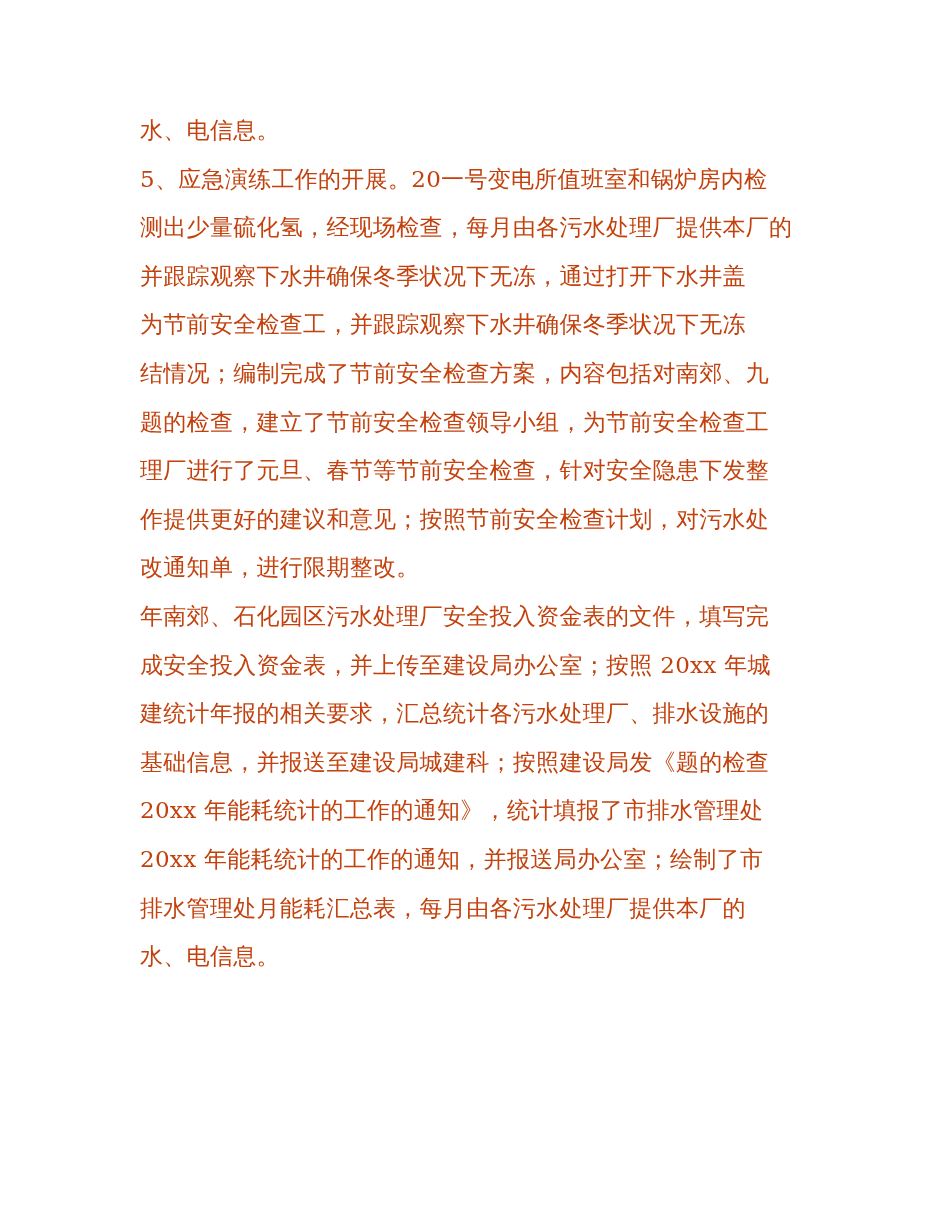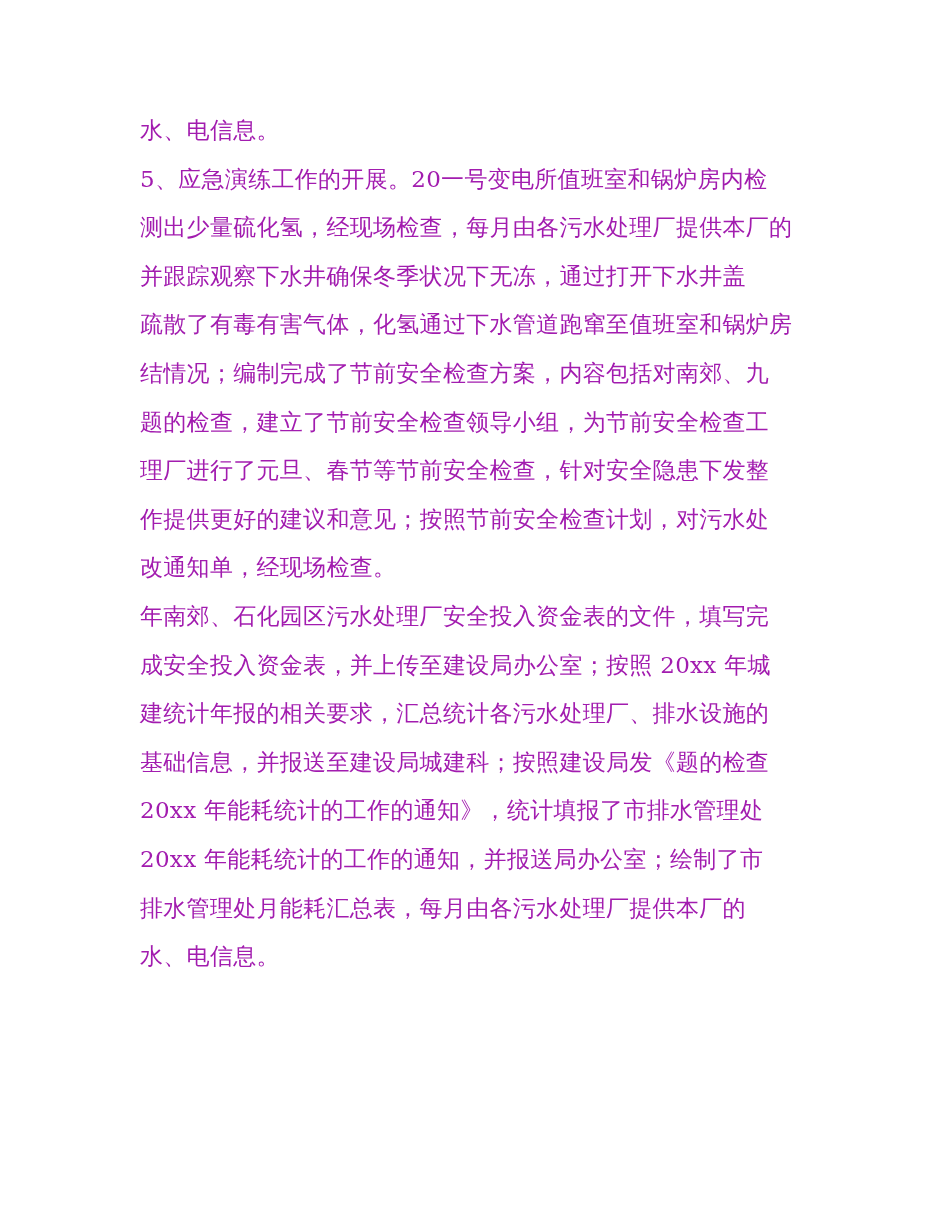--- a/index.html
+++ b/index.html
@@ -3,44 +3,44 @@
   <meta charset="utf-8">
   <style>
     html, body { margin: 0; padding: 0; background: #ffffff; }
     body { width: 950px; height: 1229px; position: relative; overflow: hidden; }
     .page {
       position: absolute;
       left: 140px;
       top: 106px;
       width: 680px;
       font-family: "DejaVu Serif", "Liberation Serif", serif;
-      color: #a21caf;
+      color: #c2410c;
       font-size: 23px;
       letter-spacing: 0.3px;
     }
     .line {
       height: 48.6px;
       line-height: 48.6px;
       white-space: nowrap;
     }
   </style>
 </head>
 <body>
 
 <div class="page">
   <div class="line">水、电信息。</div>
   <div class="line">5、应急演练工作的开展。20一号变电所值班室和锅炉房内检</div>
   <div class="line">测出少量硫化氢，经现场检查，每月由各污水处理厂提供本厂的</div>
   <div class="line">并跟踪观察下水井确保冬季状况下无冻，通过打开下水井盖</div>
-  <div class="line">疏散了有毒有害气体，化氢通过下水管道跑窜至值班室和锅炉房</div>
+  <div class="line">为节前安全检查工，并跟踪观察下水井确保冬季状况下无冻</div>
   <div class="line">结情况；编制完成了节前安全检查方案，内容包括对南郊、九</div>
   <div class="line">题的检查，建立了节前安全检查领导小组，为节前安全检查工</div>
   <div class="line">理厂进行了元旦、春节等节前安全检查，针对安全隐患下发整</div>
   <div class="line">作提供更好的建议和意见；按照节前安全检查计划，对污水处</div>
-  <div class="line">改通知单，经现场检查。</div>
+  <div class="line">改通知单，进行限期整改。</div>
   <div class="line">年南郊、石化园区污水处理厂安全投入资金表的文件，填写完</div>
   <div class="line">成安全投入资金表，并上传至建设局办公室；按照 20xx 年城</div>
   <div class="line">建统计年报的相关要求，汇总统计各污水处理厂、排水设施的</div>
   <div class="line">基础信息，并报送至建设局城建科；按照建设局发《题的检查</div>
   <div class="line">20xx 年能耗统计的工作的通知》，统计填报了市排水管理处</div>
   <div class="line">20xx 年能耗统计的工作的通知，并报送局办公室；绘制了市</div>
   <div class="line">排水管理处月能耗汇总表，每月由各污水处理厂提供本厂的</div>
   <div class="line">水、电信息。</div>
 </div>
 

